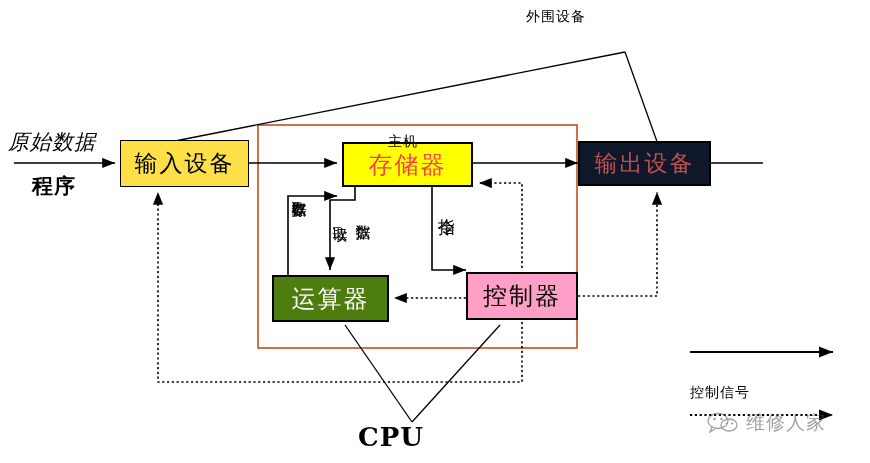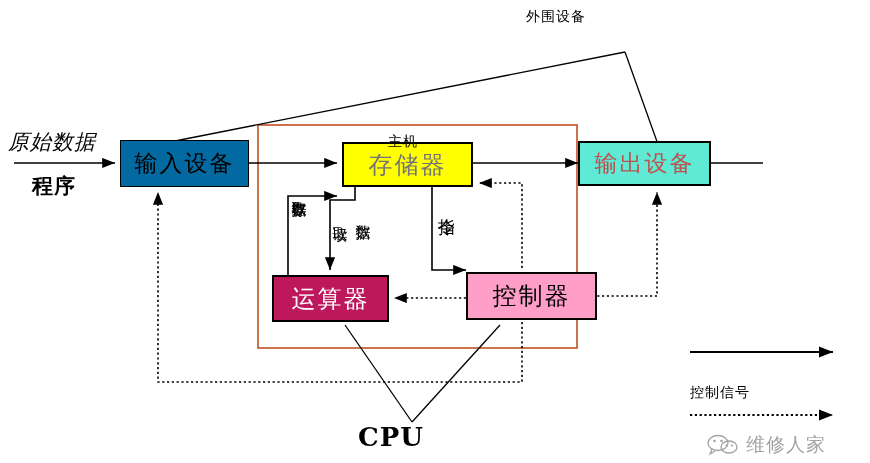--- a/index.html
+++ b/index.html
@@ -28,39 +28,39 @@
   .node {
     position: absolute;
     box-sizing: border-box;
     display: flex;
     align-items: center;
     justify-content: center;
     white-space: nowrap;
     letter-spacing: 2px;
   }
   .node-input {
-    background: #0369a1;
+    background: #fde047;
     border: 1px solid #000000;
     color: #000000;
     font-size: 23px;
   }
   .node-storage {
     background: #ffff00;
     border: 2px solid #000000;
-    color: #737373;
+    color: #ef4444;
     font-size: 24px;
   }
   .node-output {
-    background: #5eead4;
+    background: #0f172a;
     border: 2px solid #000000;
     color: #c0504d;
     font-size: 23px;
   }
   .node-alu {
-    background: #be185d;
+    background: #4d7c0f;
     border: 2px solid #000000;
     color: #ffffff;
     font-size: 24px;
   }
   .node-controller {
     background: #ff9ec7;
     border: 2px solid #000000;
     color: #000000;
     font-size: 24px;
   }
@@ -162,21 +162,21 @@
   </div>
 
   <div class="node node-output" style="left:578px; top:141px; width:133px; height:45px;">
     <span>输出设备</span>
   </div>
 
   <div class="node node-alu" style="left:272px; top:275px; width:117px; height:47px;">
     <span>运算器</span>
   </div>
 
-  <div class="node node-controller" style="left:466px; top:272px; width:131px; height:48px;">
+  <div class="node node-controller" style="left:466px; top:272px; width:112px; height:48px;">
     <span>控制器</span>
   </div>
 
   <div class="plain-label lbl-xl" style="left:526px; top:8px;">外围设备</div>
 
   <div class="plain-label lbl-xl" style="left:388px; top:93px;margin-top:40px;">主机</div>
 
   <div class="plain-label lbl-cpu" style="left:358px; top:422px;">CPU</div>
 
   <div class="plain-label lbl-lg" style="left:8px; top:128px;font-style:italic;">原始数据</div>
@@ -188,21 +188,21 @@
 
   <div class="vlabel" style="left:332px; top:215px;">读取</div>
 
   <div class="vlabel" style="left:355px; top:213px;">数据</div>
 
   <div class="vlabel" style="left:438px; top:205px; font-size:17px;">指令</div>
 
 
   <div class="plain-label lbl-xl" style="left:690px; top:384px;">控制信号</div>
 
-  <div class="watermark" style="left:706px; top:432px;">
+  <div class="watermark" style="left:706px; top:410px;">
     <svg width="34" height="24" viewBox="0 0 34 24">
       <ellipse cx="12" cy="10" rx="10" ry="7.5" fill="none" stroke="#555555" stroke-width="1.3"></ellipse>
       <path d="M6,16 L4,21 L9,18" fill="none" stroke="#555555" stroke-width="1.3"></path>
       <circle cx="8.5" cy="8" r="1.3" fill="#555555"></circle>
       <circle cx="15.5" cy="8" r="1.3" fill="#555555"></circle>
       <ellipse cx="23" cy="14" rx="8" ry="6" fill="none" stroke="#555555" stroke-width="1.3"></ellipse>
       <circle cx="20.5" cy="12.5" r="1.1" fill="#555555"></circle>
       <circle cx="26" cy="12.5" r="1.1" fill="#555555"></circle>
     </svg>
     <span class="wm-text">维修人家</span>

